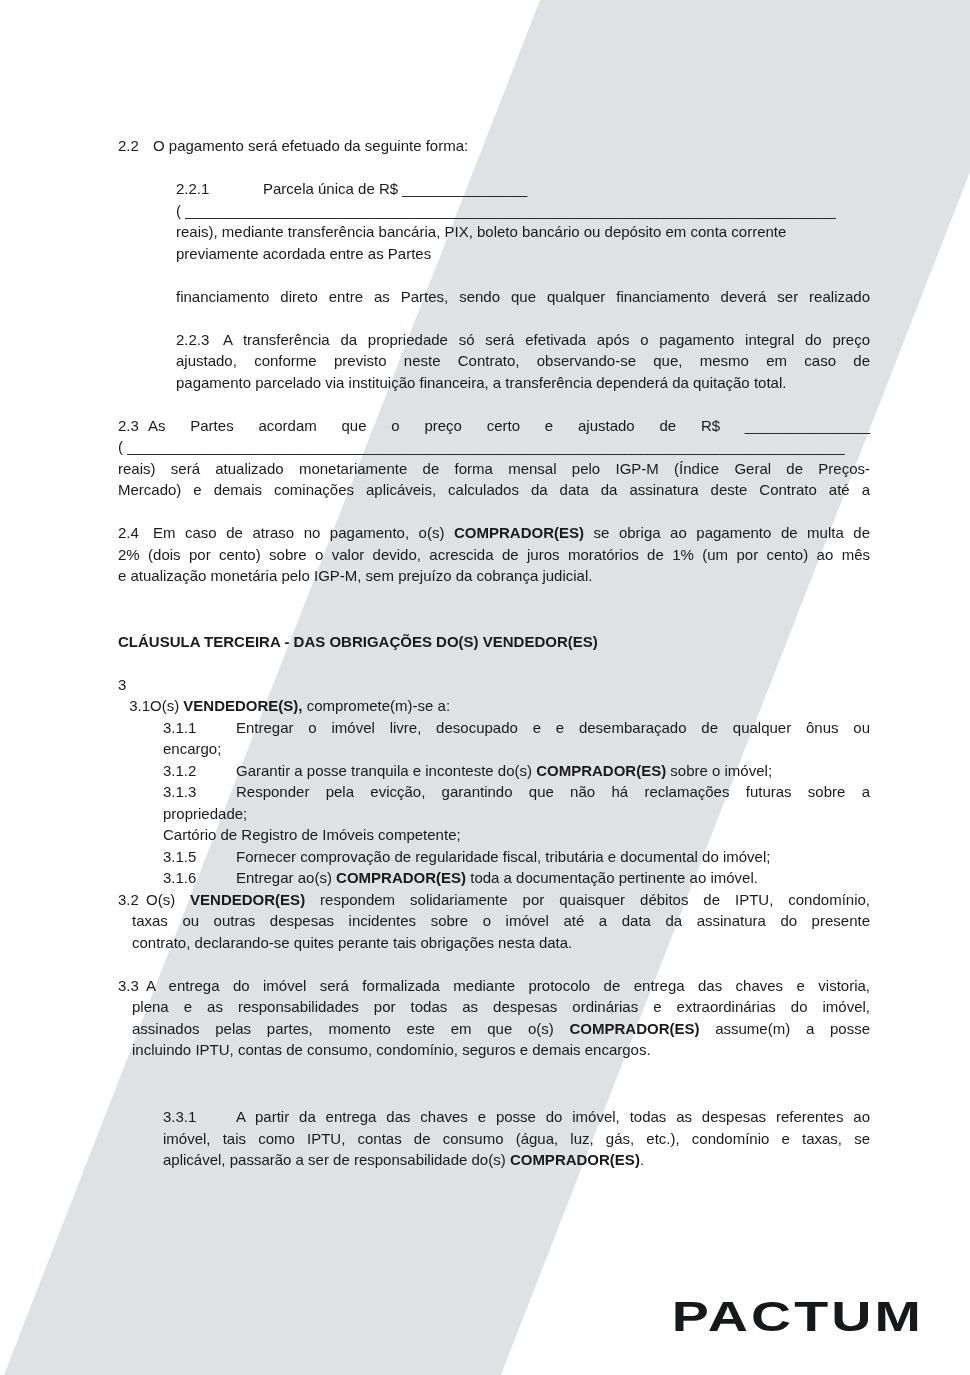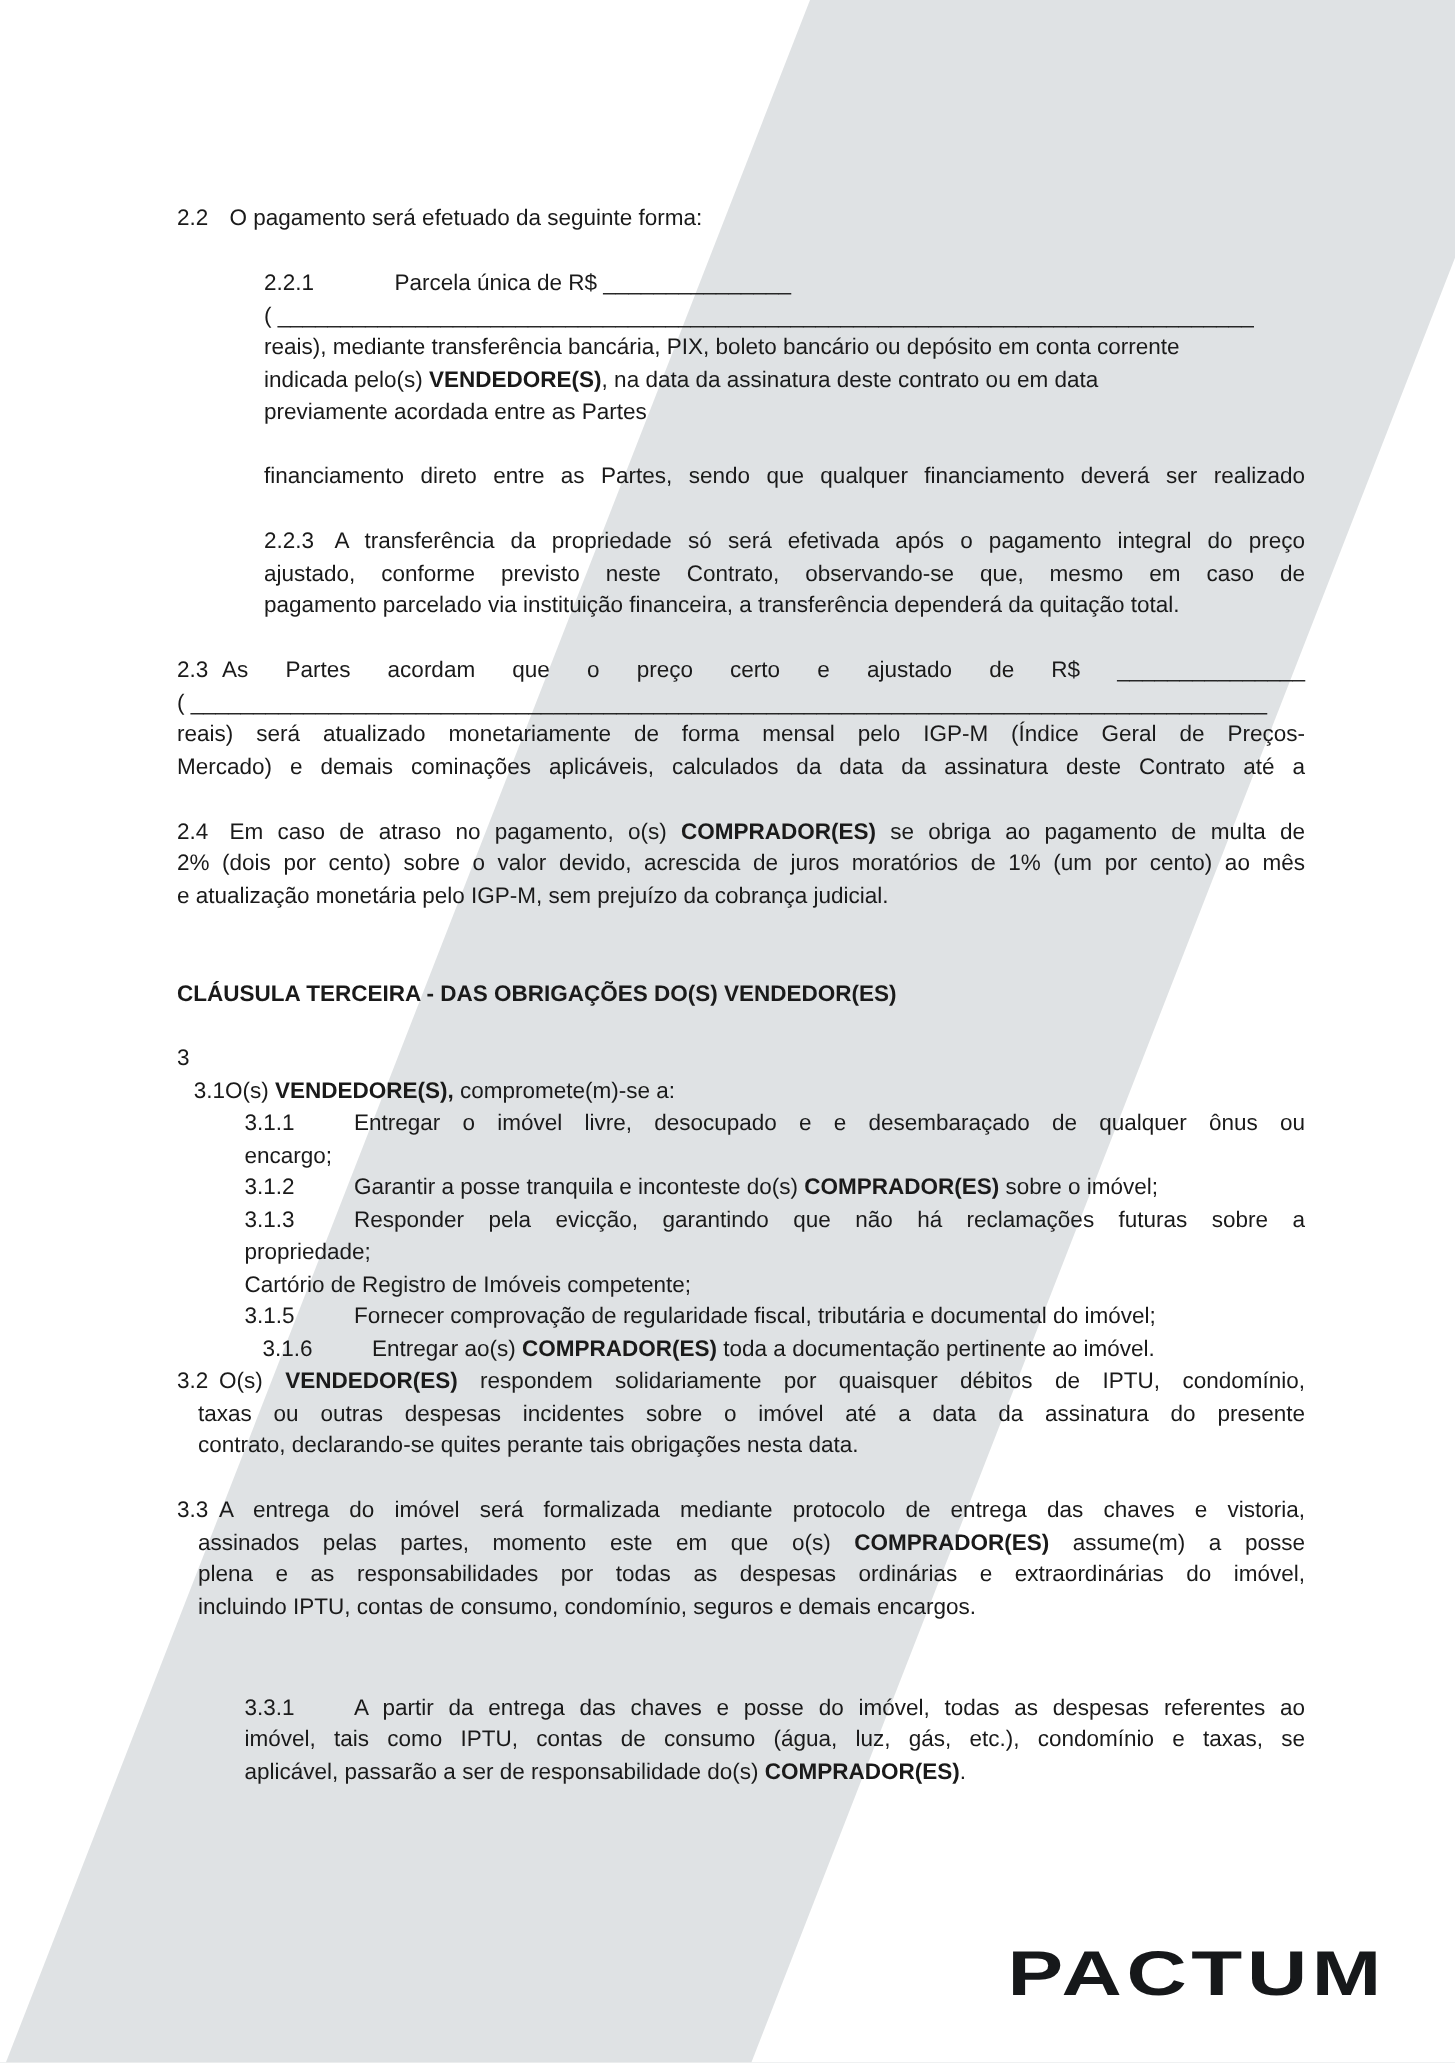--- a/index.html
+++ b/index.html
@@ -41,21 +41,20 @@
 <div class="band" style="background: rgb(223, 226, 228);"></div>
 
 <div class="content">
     <div class="block">
       <div class="line"><span class="num" style="width: 35px;">2.2</span>O pagamento será efetuado da seguinte forma:</div>
     </div>
     <div class="block ind1">
       <div class="line"><span class="num" style="width: 87px;">2.2.1</span>Parcela única de R$ _______________</div>
       <div class="line">( ______________________________________________________________________________</div>
       <div class="line">reais), mediante transferência bancária, PIX, boleto bancário ou depósito em conta corrente</div>
-      <div class="line">indicada pelo(s) <span class="bold">VENDEDORE(S)</span>, na data da assinatura deste contrato ou em data</div>
       <div class="line">previamente acordada entre as Partes</div>
     </div>
     <div class="block ind1">
       <div class="line just">financiamento direto entre as Partes, sendo que qualquer financiamento deverá ser realizado</div>
     </div>
     <div class="block ind1">
       <div class="line just"><span class="num" style="width: 47px;">2.2.3</span>A transferência da propriedade só será efetivada após o pagamento integral do preço</div>
       <div class="line just">ajustado, conforme previsto neste Contrato, observando-se que, mesmo em caso de</div>
       <div class="line">pagamento parcelado via instituição financeira, a transferência dependerá da quitação total.</div>
     </div>
@@ -90,31 +89,31 @@
       <div class="line just"><span class="num" style="width: 73px;">3.1.3</span>Responder pela evicção, garantindo que não há reclamações futuras sobre a</div>
       <div class="line">propriedade;</div>
     </div>
     <div class="block ind2 tight">
       <div class="line">Cartório de Registro de Imóveis competente;</div>
     </div>
     <div class="block ind2 tight">
       <div class="line"><span class="num" style="width: 73px;">3.1.5</span>Fornecer comprovação de regularidade fiscal, tributária e documental do imóvel;</div>
     </div>
     <div class="block ind2 tight">
-      <div class="line"><span class="num" style="width: 73px; margin-left: 12px;">3.1.6</span>Entregar ao(s) <span class="bold">COMPRADOR(ES)</span> toda a documentação pertinente ao imóvel.</div>
+      <div class="line"><span class="num" style="width: 73px;">3.1.6</span>Entregar ao(s) <span class="bold">COMPRADOR(ES)</span> toda a documentação pertinente ao imóvel.</div>
     </div>
     <div class="block hang">
       <div class="line just"><span class="num" style="width: 28px;">3.2</span>O(s) <span class="bold">VENDEDOR(ES)</span> respondem solidariamente por quaisquer débitos de IPTU, condomínio,</div>
       <div class="line just">taxas ou outras despesas incidentes sobre o imóvel até a data da assinatura do presente</div>
       <div class="line">contrato, declarando-se quites perante tais obrigações nesta data.</div>
     </div>
     <div class="block hang">
       <div class="line just"><span class="num" style="width: 28px;">3.3</span>A entrega do imóvel será formalizada mediante protocolo de entrega das chaves e vistoria,</div>
+      <div class="line just">plena e as responsabilidades por todas as despesas ordinárias e extraordinárias do imóvel,</div>
       <div class="line just">assinados pelas partes, momento este em que o(s) <span class="bold">COMPRADOR(ES)</span> assume(m) a posse</div>
-      <div class="line just">plena e as responsabilidades por todas as despesas ordinárias e extraordinárias do imóvel,</div>
       <div class="line">incluindo IPTU, contas de consumo, condomínio, seguros e demais encargos.</div>
     </div>
     <div class="block ind2">
       <div class="line just"><span class="num" style="width: 73px; margin-top: 24px;">3.3.1</span>A partir da entrega das chaves e posse do imóvel, todas as despesas referentes ao</div>
       <div class="line just">imóvel, tais como IPTU, contas de consumo (água, luz, gás, etc.), condomínio e taxas, se</div>
       <div class="line">aplicável, passarão a ser de responsabilidade do(s) <span class="bold">COMPRADOR(ES)</span>.</div>
     </div>
   </div>
 
 <div class="logo" style="color: rgb(22, 24, 26);">PACTUM</div>

